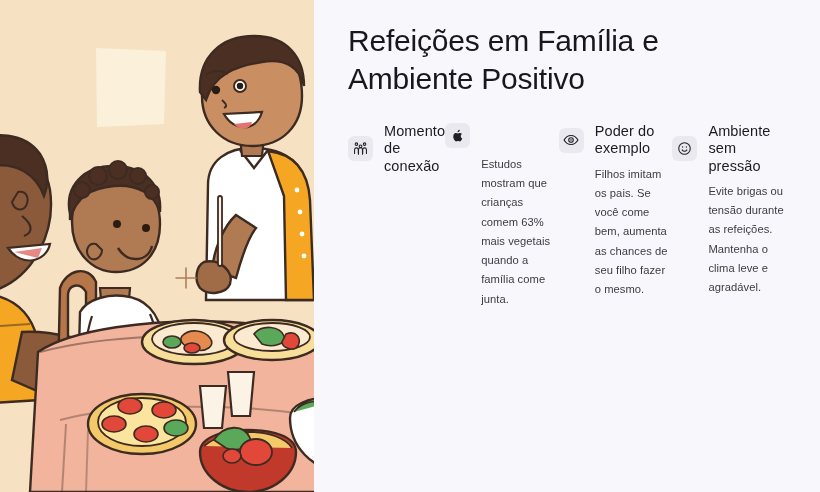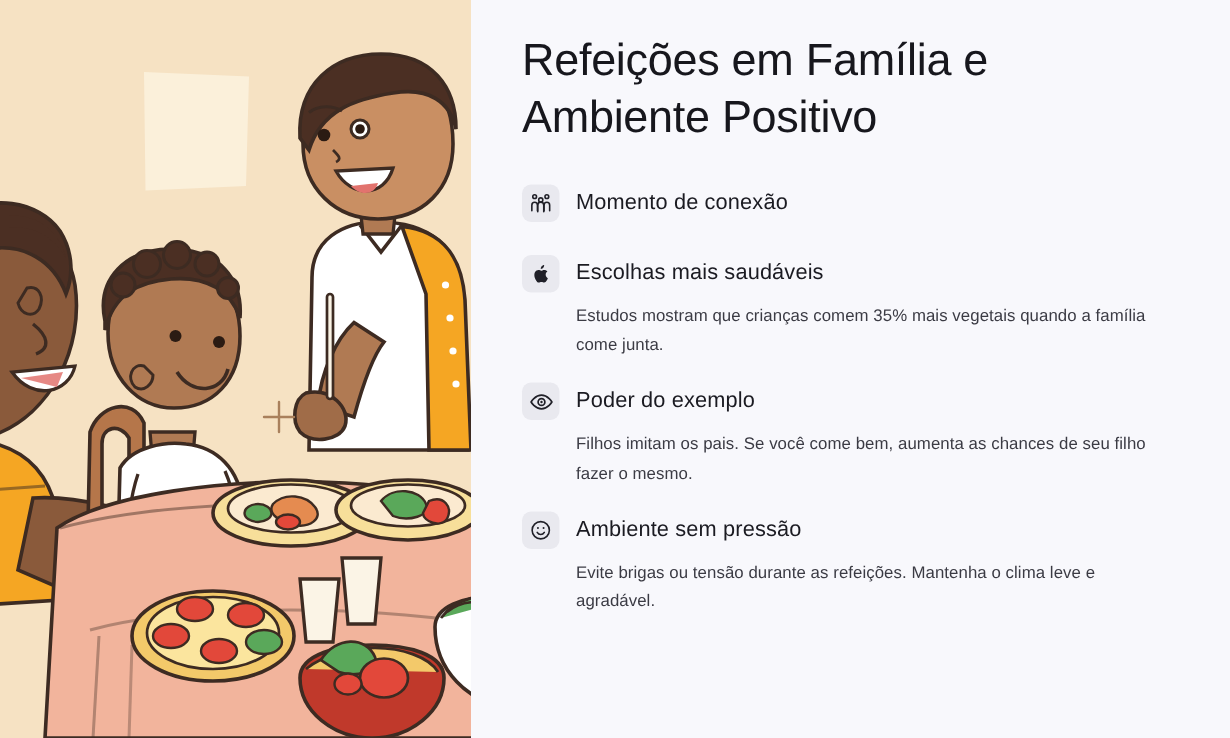--- a/index.html
+++ b/index.html
@@ -31,21 +31,21 @@
   }
   .title {
     font-size:30px;
     line-height:1.28;
     font-weight:300;
     letter-spacing:-0.2px;
     color:#17171d;
     margin:0 0 20px 0;
     max-width:420px;
   }
-  .list { display:flex; flex-direction:column;margin-top:24px; }
+  .list { display:flex; flex-direction:row;margin-top:24px; }
   .item { position:relative; margin-bottom:15px; }
   .item:last-child { margin-bottom:0; }
 
   .item-head { display:flex; align-items:center; gap:11px; margin-bottom:7px; }
   .badge {
     flex:0 0 auto;
     width:25px; height:25px;
     border-radius:6px;
     background:#e9e9ef;
     display:flex; align-items:center; justify-content:center;
@@ -239,23 +239,22 @@
       </div>
 
       <div class="item">
         <div class="item-head">
           <span class="badge">
             <svg width="15" height="15" viewBox="0 0 24 24">
               <path d="M17.2 13.2c0-2.3 1.8-3.4 1.9-3.5-1-1.5-2.6-1.7-3.2-1.7-1.4-.15-2.7.8-3.4.8-.7 0-1.8-.8-2.9-.78-1.5.02-2.9.87-3.67 2.2-1.56 2.72-.4 6.75 1.12 8.96.75 1.08 1.64 2.3 2.8 2.25 1.12-.04 1.55-.72 2.9-.72 1.35 0 1.73.72 2.9.7 1.2-.02 1.96-1.1 2.7-2.18.85-1.25 1.2-2.46 1.22-2.52-.03-.01-2.34-.9-2.37-3.56z" fill="#202028"></path>
               <path d="M14.7 5.6c.62-.75 1.04-1.8.92-2.85-.9.04-1.98.6-2.62 1.35-.57.66-1.08 1.73-.94 2.75 1 .08 2.02-.5 2.64-1.25z" fill="#202028"></path>
             </svg>
           </span>
-          <span class="item-title">Escolhas mais saudáveis</span>
-        </div>
-        <div class="item-desc">Estudos mostram que crianças comem 35% mais vegetais quando a família come junta.</div>
+        </div>
+        <div class="item-desc">Estudos mostram que crianças comem 63% mais vegetais quando a família come junta.</div>
       </div>
 
       <div class="item">
         <div class="item-head">
           <span class="badge">
             <svg width="16" height="16" viewBox="0 0 24 24" fill="none" stroke="#202028" stroke-width="1.7" stroke-linecap="round" stroke-linejoin="round">
               <path d="M1.6 12S5.4 5.2 12 5.2 22.4 12 22.4 12 18.6 18.8 12 18.8 1.6 12 1.6 12z"></path>
               <circle cx="12" cy="12" r="3.4"></circle>
               <circle cx="12" cy="12" r="1.2" fill="#202028" stroke="none"></circle>
             </svg>

